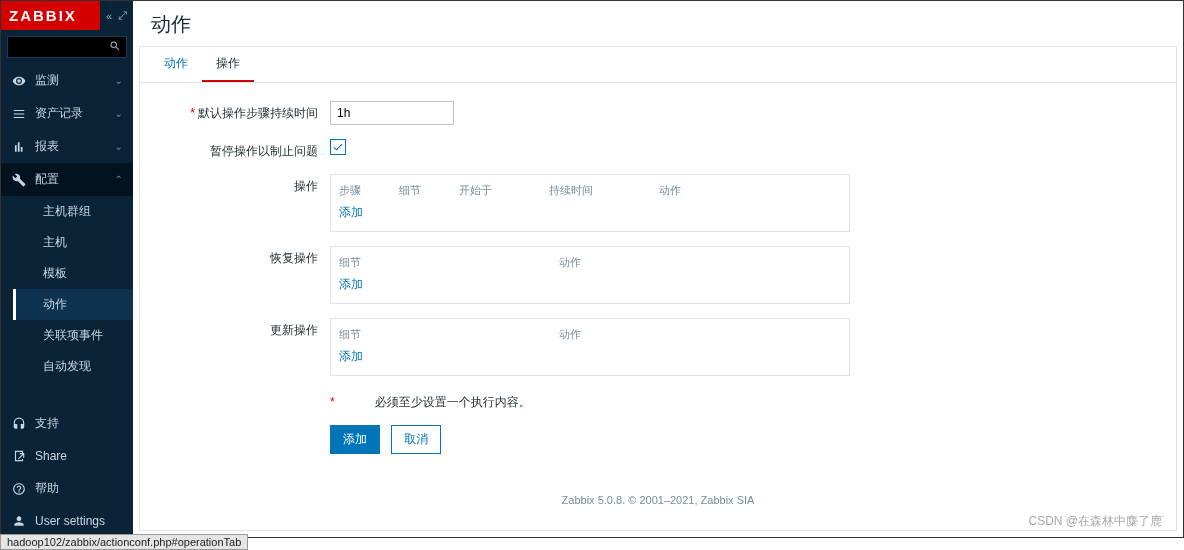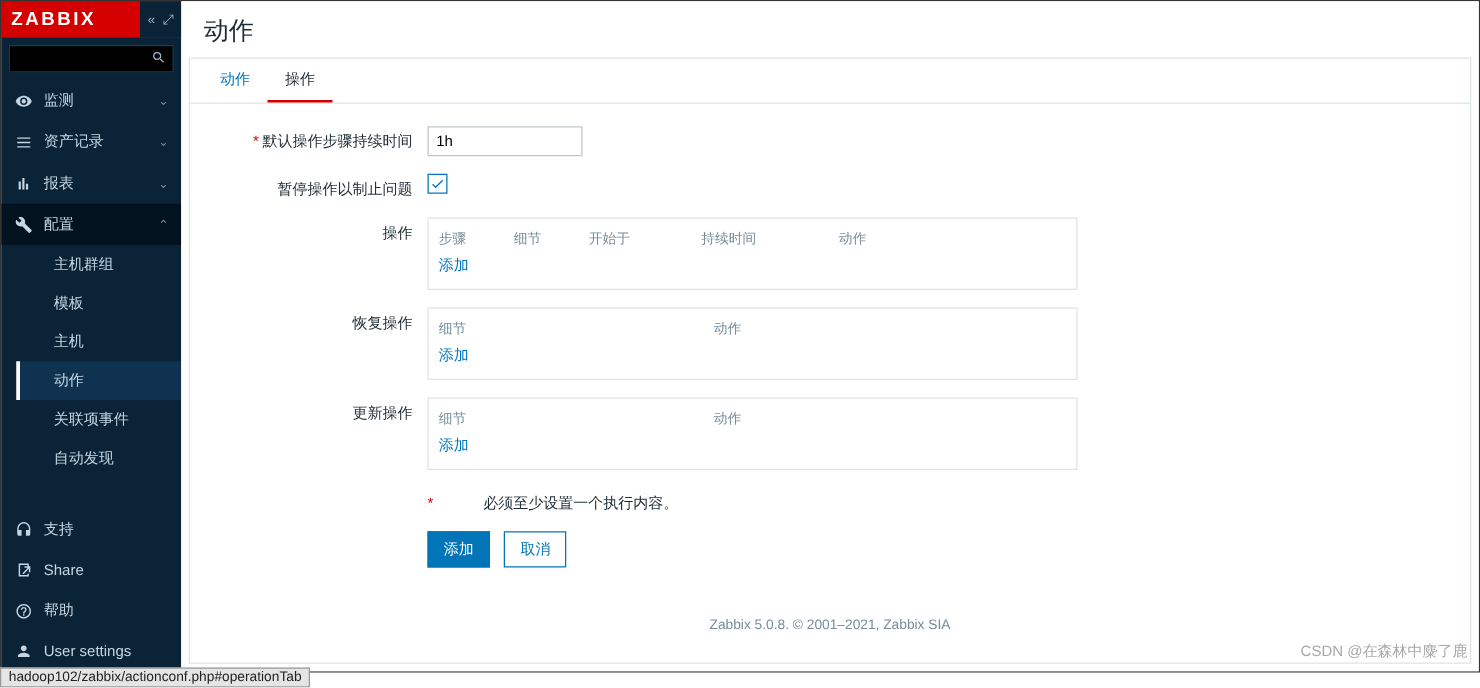--- a/index.html
+++ b/index.html
@@ -1,18 +1,18 @@
 <!DOCTYPE html>
 <html><head>
 <meta charset="utf-8">
 <style>
 * { box-sizing: border-box; margin: 0; padding: 0; }
 body { font-family: Arial, sans-serif; font-size: 12px; color: #1f2c33; background: #fff; width: 1184px; height: 550px; overflow: hidden; position: relative; }
 .app { display: flex; height: 538px; border: 1px solid #333; }
-.sidebar { width: 144px; background: #0a2337; color: #ebeef0; display: flex; flex-direction: column; justify-content: center; }
+.sidebar { width: 132px; background: #0a2337; color: #ebeef0; display: flex; flex-direction: column; justify-content: center; }
 .logo-row { display: flex; align-items: stretch; background: #d40000; }
 .logo { background: #d40000; color: #fff; font-weight: bold; font-size: 15px; letter-spacing: 2px; padding: 6px 8px; flex: 1; }
 .logo-btns { display: flex; align-items: center; gap: 6px; padding: 0 6px; background: #0a2337; }
 .logo-btns span { font-size: 11px; color: #9db6c7; }
 .search-row { padding: 6px; }
 .search-box { position: relative; }
 .search-input { width: 100%; background: #000; border: 1px solid #1a3a52; padding: 4px 20px 4px 6px; color: #fff; font-size: 11px; }
 .search-icon { position: absolute; right: 6px; top: 4px; fill: #9db6c7; }
 .nav { flex: 1; overflow-y: auto; }
 .nav-item { display: flex; align-items: center; padding: 8px 10px; cursor: pointer; color: #c5d6e2; }
@@ -43,21 +43,21 @@
 .thb1 { width: 220px; } .thb2 { width: 80px; }
 .add-link { color: #0275b8; cursor: pointer; font-size: 12px; }
 .msg-row { padding-top: 4px; }
 .err-msg { color: #1f2c33; margin-left: 37px; }
 .btn-row { margin-top: 10px; }
 .btn { padding: 5px 12px; font-size: 12px; cursor: pointer; border: 1px solid; }
 .btn-primary { background: #0275b8; color: #fff; border-color: #0275b8; }
 .btn-default { background: #fff; color: #0275b8; border-color: #0275b8; margin-left: 8px; }
 .footer { text-align: center; padding: 8px; font-size: 11px; color: #768d99; }
 .status-bar { position: absolute; bottom: 0; left: 0; background: #e5e5e5; border: 1px solid #999; padding: 1px 6px; font-size: 11px; color: #222; }
-.watermark { position: absolute; bottom: 20px; right: 10px; font-size: 12px; color: rgba(120,120,120,0.65); }
+.watermark { position: absolute; bottom: 20px; right: 22px; font-size: 12px; color: rgba(120,120,120,0.65); }
 </style>
 </head>
 <body>
 
 <div class="app">
   <aside class="sidebar">
     <div class="logo-row">
       <div class="logo">ZABBIX</div>
       <div class="logo-btns">
         <span>«</span>
@@ -103,22 +103,22 @@
       <div class="nav-item active">
         <span class="icon">
             <svg viewBox="0 0 24 24" width="14" height="14">
               <path d="M22.7 19l-9.1-9.1c.9-2.3.4-5-1.5-6.9-2-2-5-2.4-7.4-1.3L9 6 6 9 1.6 4.7C.4 7.1.9 10.1 2.9 12.1c1.9 1.9 4.6 2.4 6.9 1.5l9.1 9.1c.4.4 1 .4 1.4 0l2.3-2.3c.5-.4.5-1.1.1-1.4z"></path>
             </svg>
           </span>
         <span>配置</span>
           <span class="chev">⌃</span>
       </div>
       <div class="sub-item">主机群组</div>
+      <div class="sub-item">主机</div>
       <div class="sub-item">模板</div>
-      <div class="sub-item">主机</div>
       <div class="sub-item active">动作</div>
       <div class="sub-item">关联项事件</div>
       <div class="sub-item">自动发现</div>
 
     </nav>
     <div class="bottom-nav">
       <div class="nav-item">
         <span class="icon">
             <svg viewBox="0 0 24 24" width="14" height="14">
               <path d="M12 1a9 9 0 00-9 9v7a3 3 0 003 3h3v-8H5v-2a7 7 0 0114 0v2h-4v8h3a3 3 0 003-3v-7a9 9 0 00-9-9z"></path>

